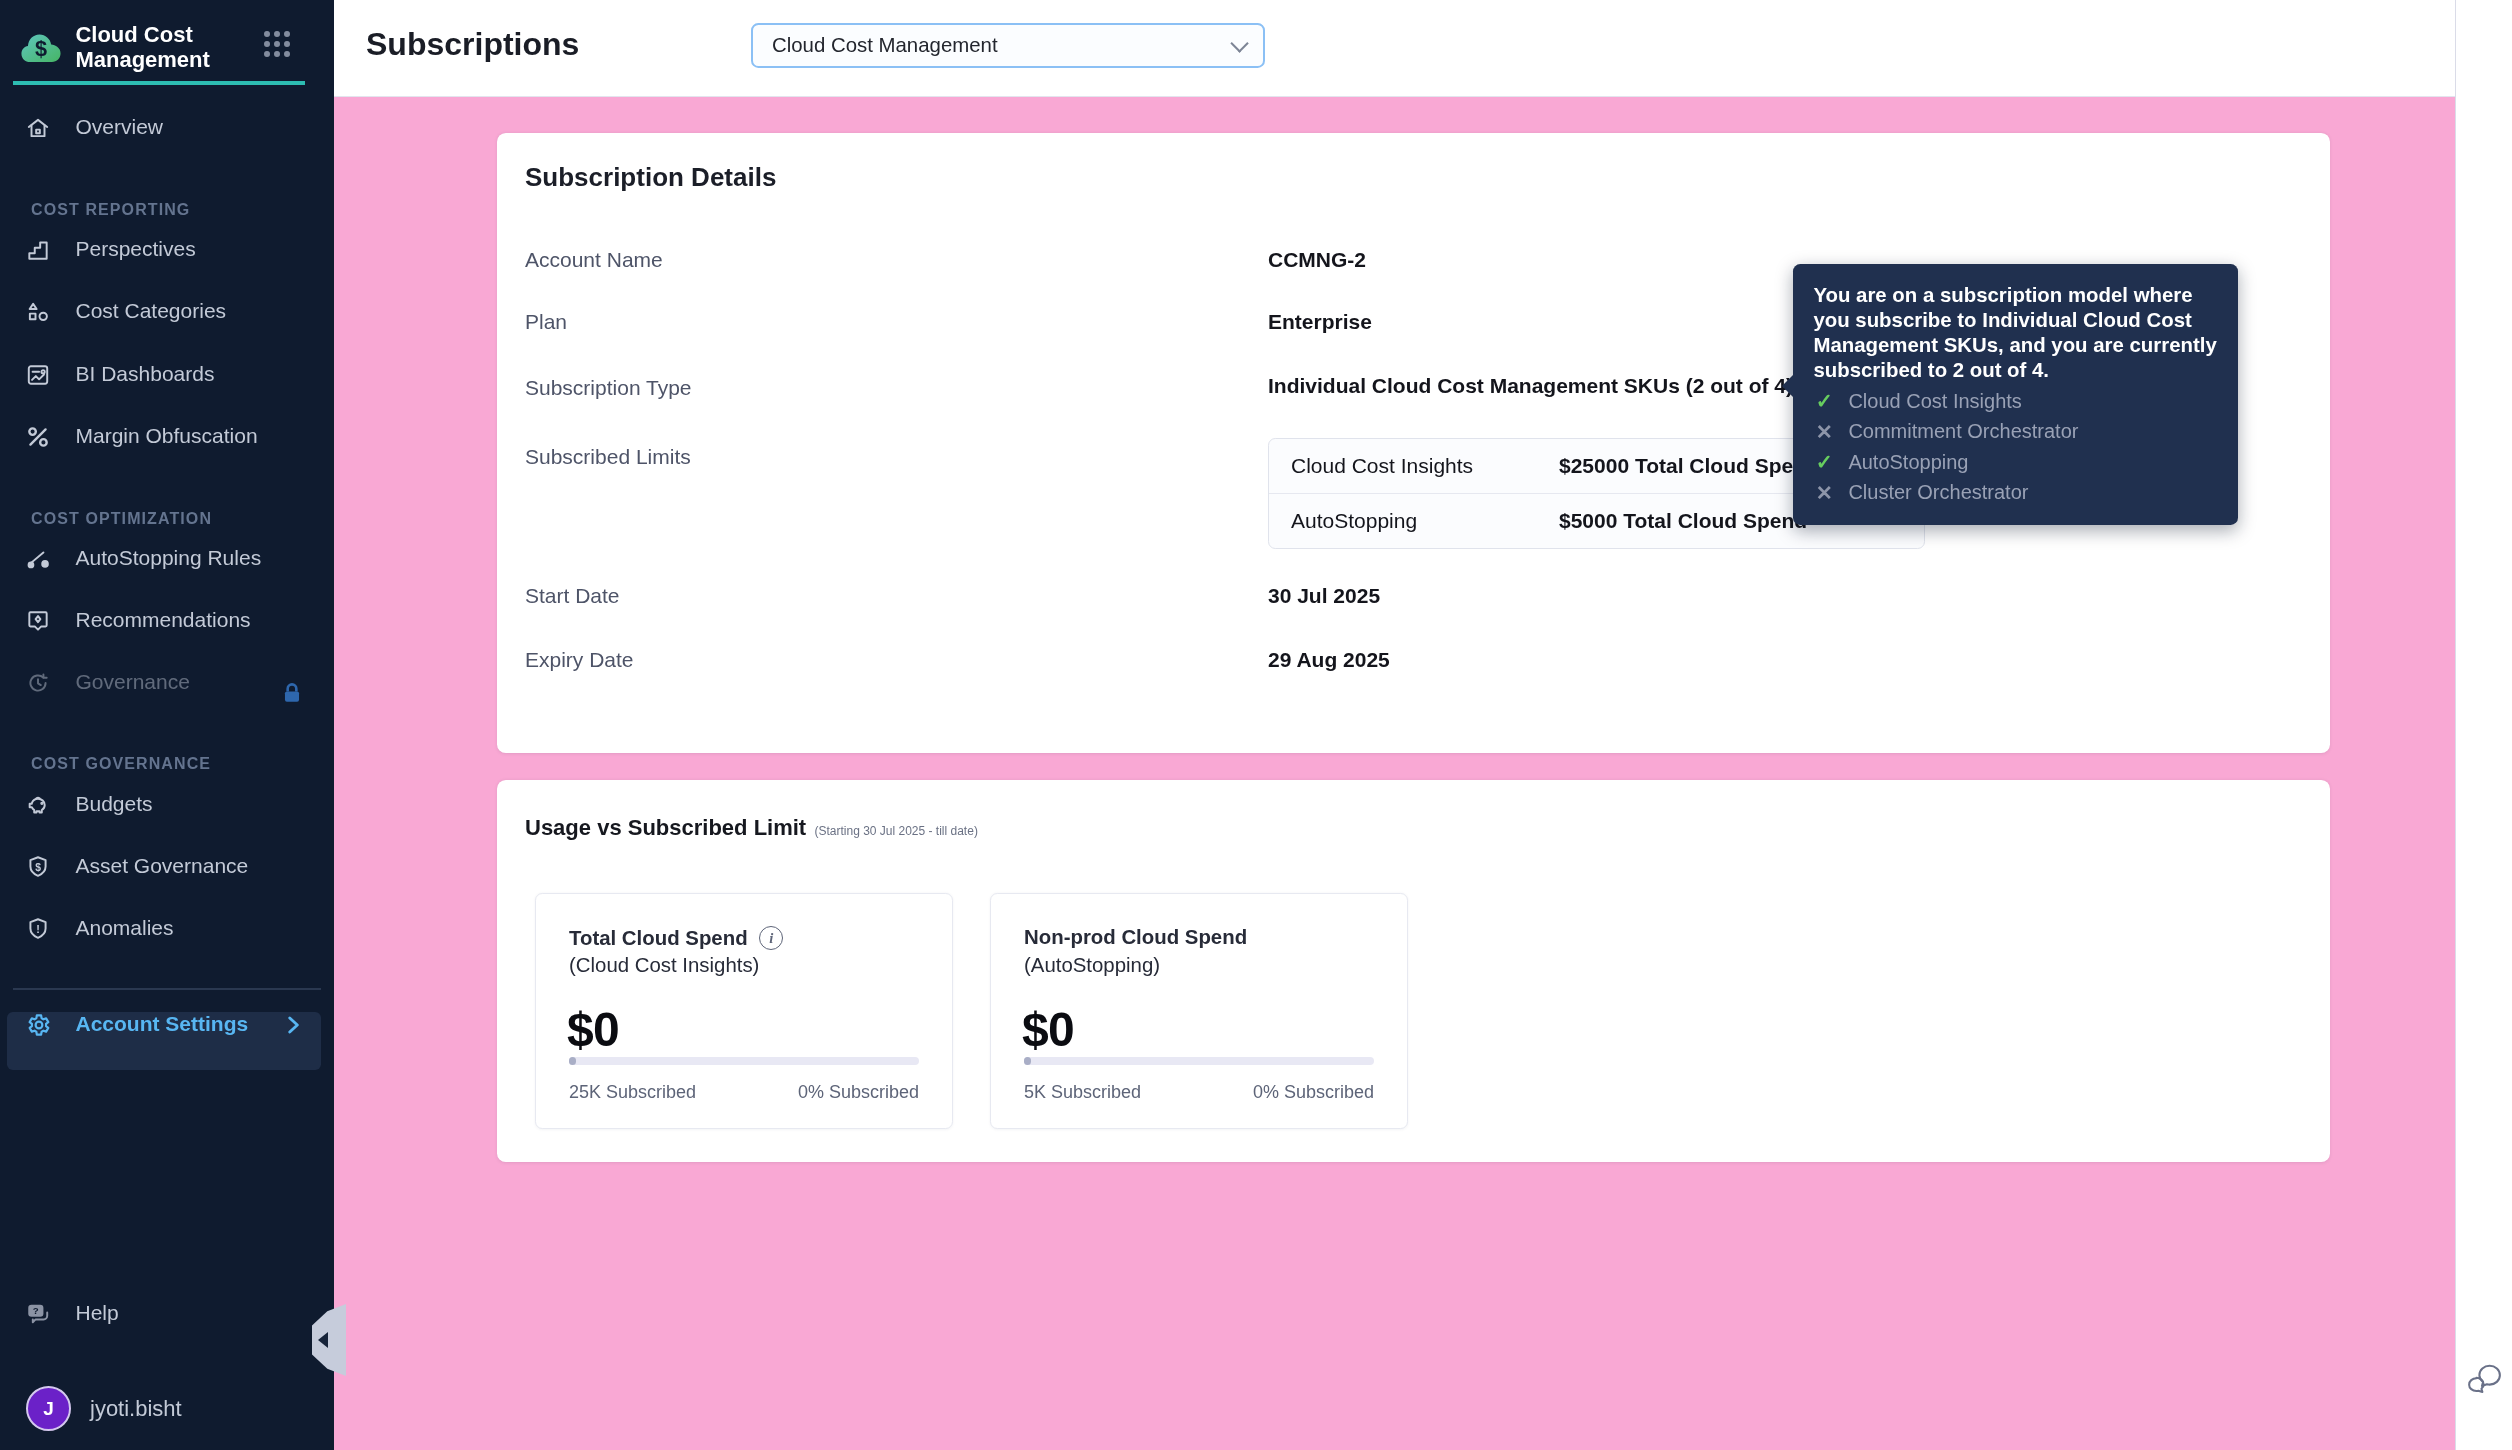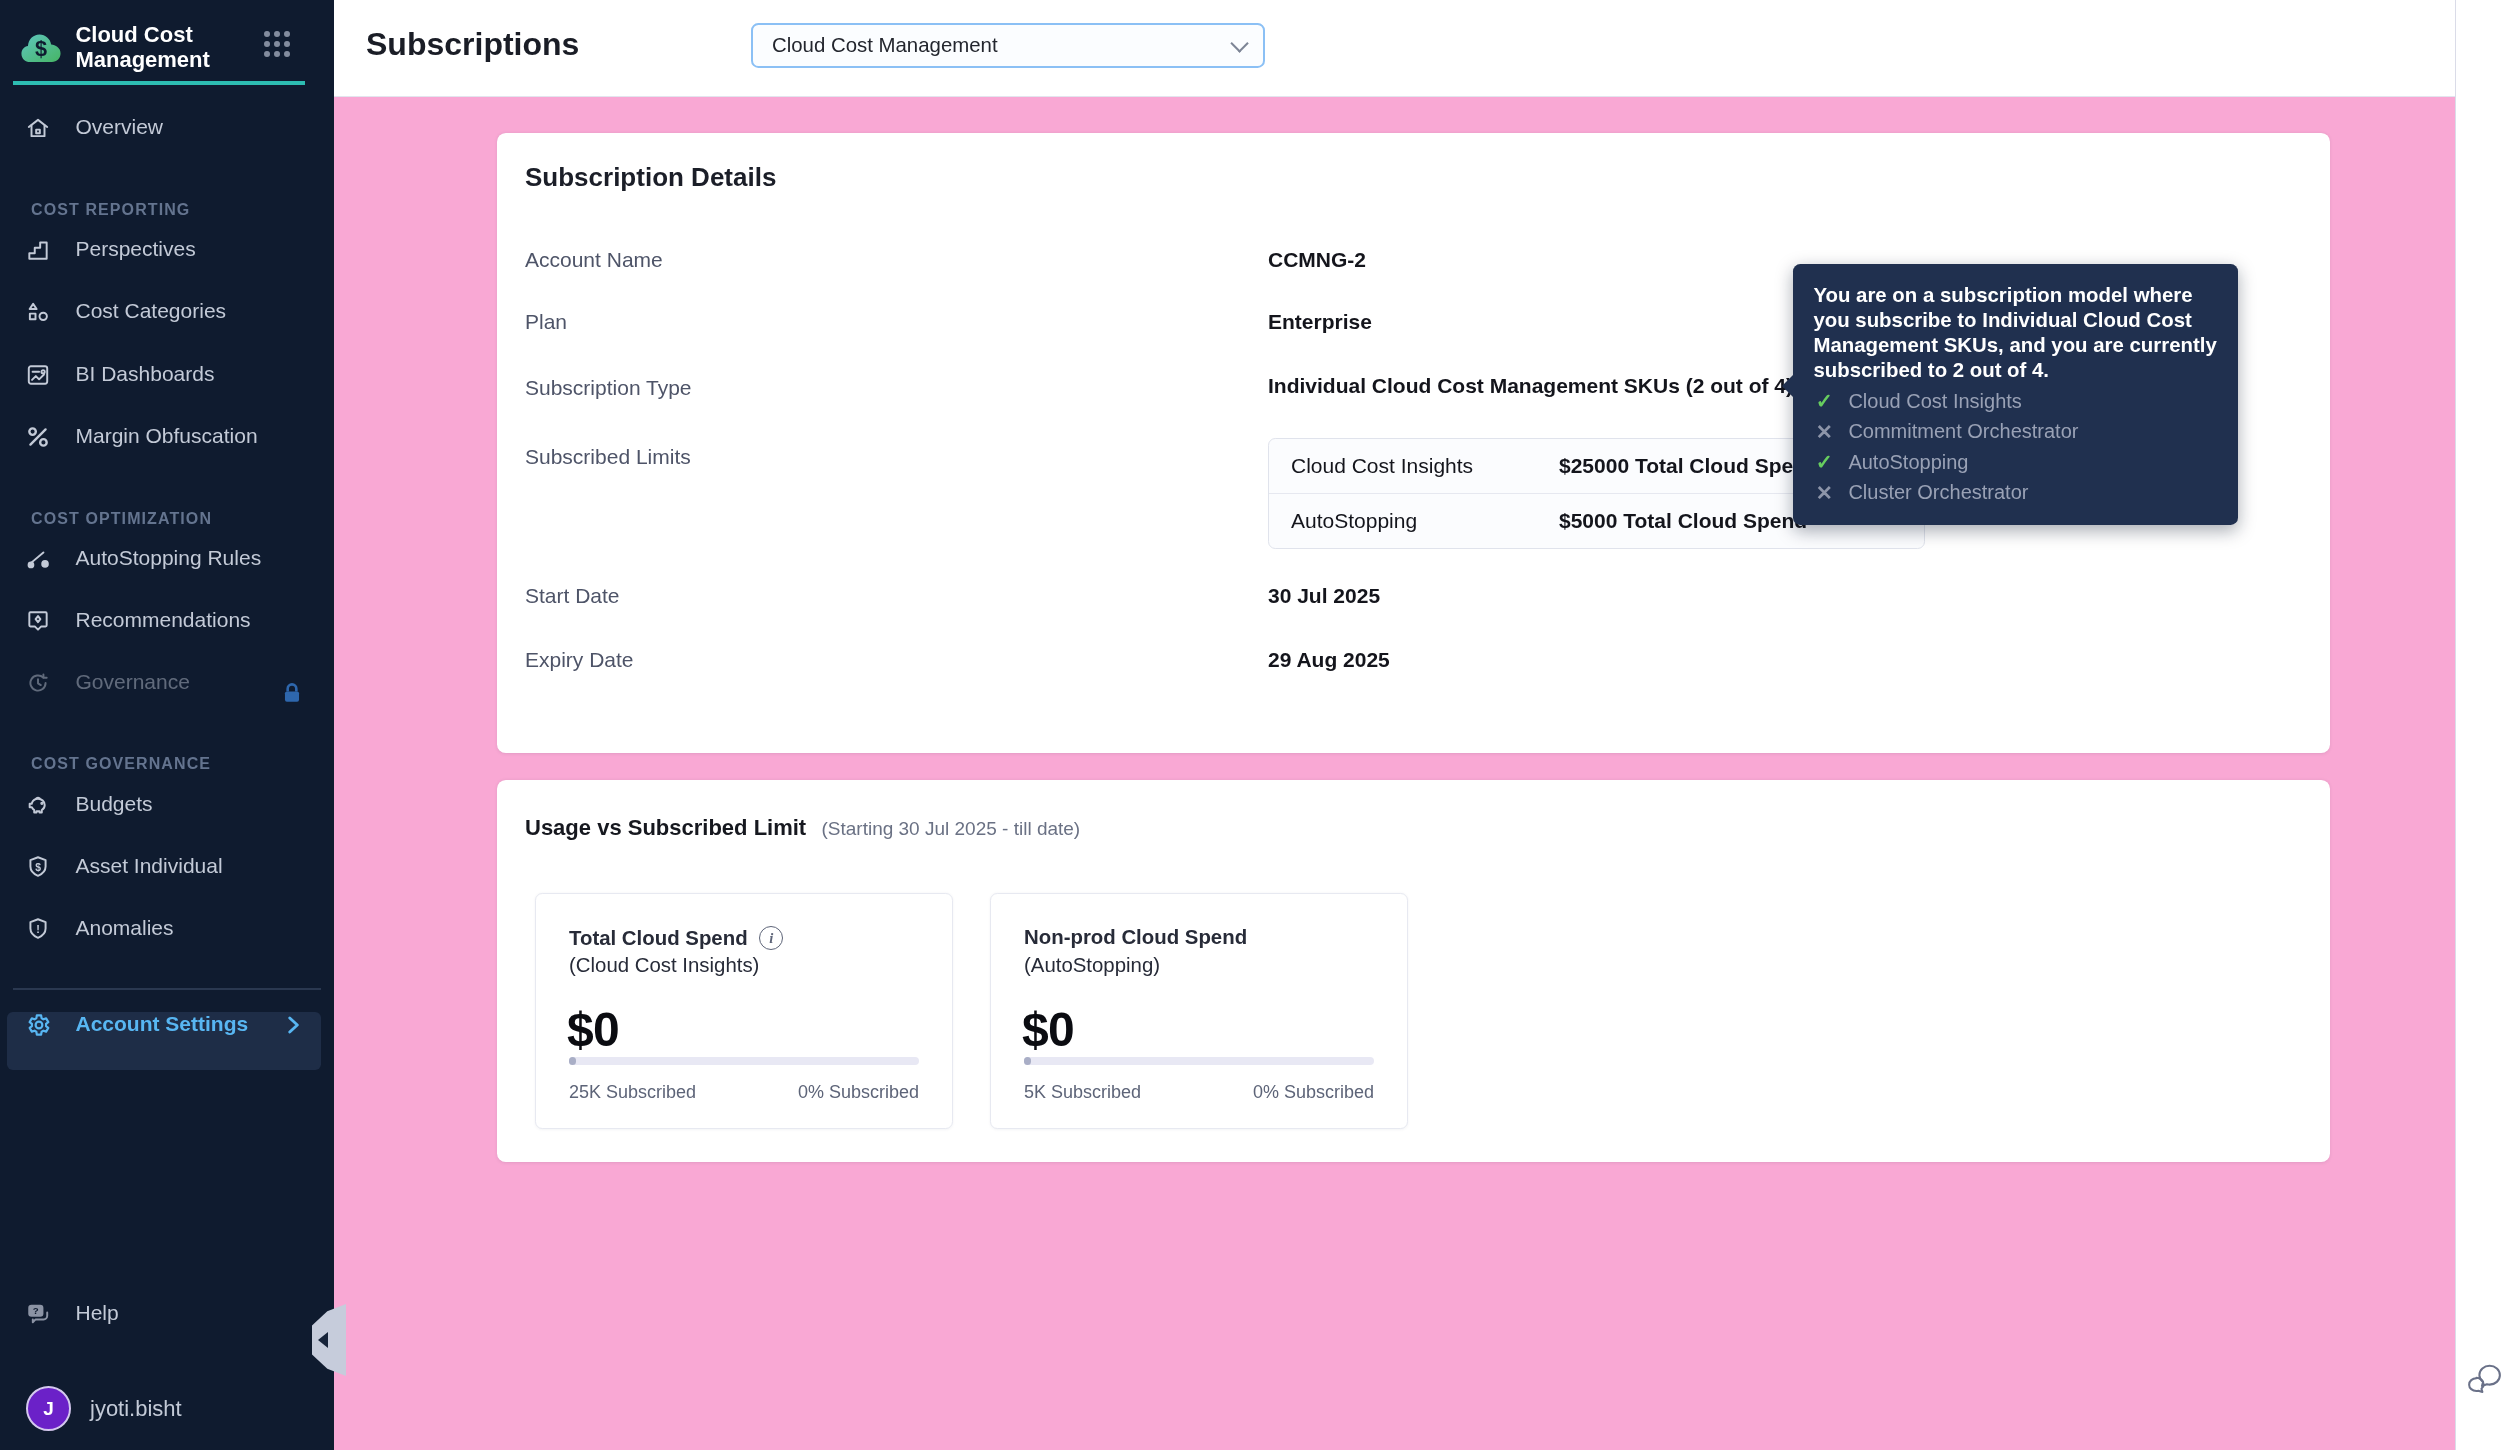--- a/index.html
+++ b/index.html
@@ -67,21 +67,21 @@
   .tooltip:before{content:"";position:absolute;left:-11px;top:111px;width:0;height:0;
         border:11px solid transparent;border-right-color:#20304f;border-left:none;}
   .tt-text{color:#fff;font-size:20.4px;font-weight:700;line-height:1.22;}
   .tt-item{display:flex;align-items:center;gap:13px;margin-top:6.6px;font-size:20px;color:#99a1b5;}
   .tt-mark{font-size:20.4px;font-weight:700;width:22px;text-align:center;}
   .tt-mark.ok{color:#67cd5f;}
   .tt-mark.no{color:#8d95a9;}
   
   .usage-head{position:absolute;left:28px;top:35px;}
   .usage-title{font-size:22px;font-weight:700;color:#16181f;}
-  .usage-sub{font-size:19px;color:#6a7184;margin-left:12px;}
+  .usage-sub{font-size:12px;color:#6a7184;margin-left:5px;}
   .ucard{position:absolute;top:113px;width:418px;height:236px;background:#fff;border:1.5px solid #e7e9f1;
          border-radius:7.3px;box-shadow:0 0.7px 2.9px rgba(25,35,70,.05);box-sizing:border-box;}
   .ucard.a{left:38px;} .ucard.b{left:472px;margin-left:21px;}
   .uc-title{position:absolute;left:33px;top:32px;display:flex;align-items:center;gap:11.7px;
             font-size:20.4px;font-weight:700;color:#272b38;}
   .uc-sub{position:absolute;left:33px;top:60px;font-size:20.4px;color:#272b38;}
   .uc-amount{position:absolute;left:31px;top:108px;font-size:48px;font-weight:800;color:#0b0c11;letter-spacing:-0.7px;}
   .uc-bar{position:absolute;left:33px;right:33px;top:163px;height:8px;background:#e8e8f4;border-radius:4.4px;}
   .uc-bar i{position:absolute;left:0;top:0;width:7.3px;height:8px;background:#a9aec6;border-radius:4.4px;}
   .uc-foot{position:absolute;left:33px;right:33px;top:188px;display:flex;justify-content:space-between;
@@ -208,21 +208,21 @@
         <circle cx="15.6" cy="10.4" r="0.6" fill="currentColor"></circle>
     </svg>
     <span class="nlabel">Budgets</span>
   </div>
 
   <div class="nav-item" style="top:854px">
     <svg class="ic nicon" viewBox="0 0 24 24" style="font-size:29px">
       <path d="M12 3l7 2.6v6c0 4.3-3.1 7-7 8.6-3.9-1.6-7-4.3-7-8.6v-6z"></path>
       <text x="12" y="15.5" text-anchor="middle" font-size="9.5" font-weight="700" fill="currentColor" stroke="none" font-family="Liberation Sans,sans-serif">$</text>
     </svg>
-    <span class="nlabel">Asset Individual</span>
+    <span class="nlabel">Asset Governance</span>
   </div>
 
   <div class="nav-item" style="top:916px">
     <svg class="ic nicon" viewBox="0 0 24 24" style="font-size:29px">
       <path d="M12 3l7 2.6v6c0 4.3-3.1 7-7 8.6-3.9-1.6-7-4.3-7-8.6v-6z"></path>
       <text x="12" y="15.5" text-anchor="middle" font-size="10" font-weight="700" fill="currentColor" stroke="none" font-family="Liberation Sans,sans-serif">!</text>
     </svg>
     <span class="nlabel">Anomalies</span>
   </div>
 

